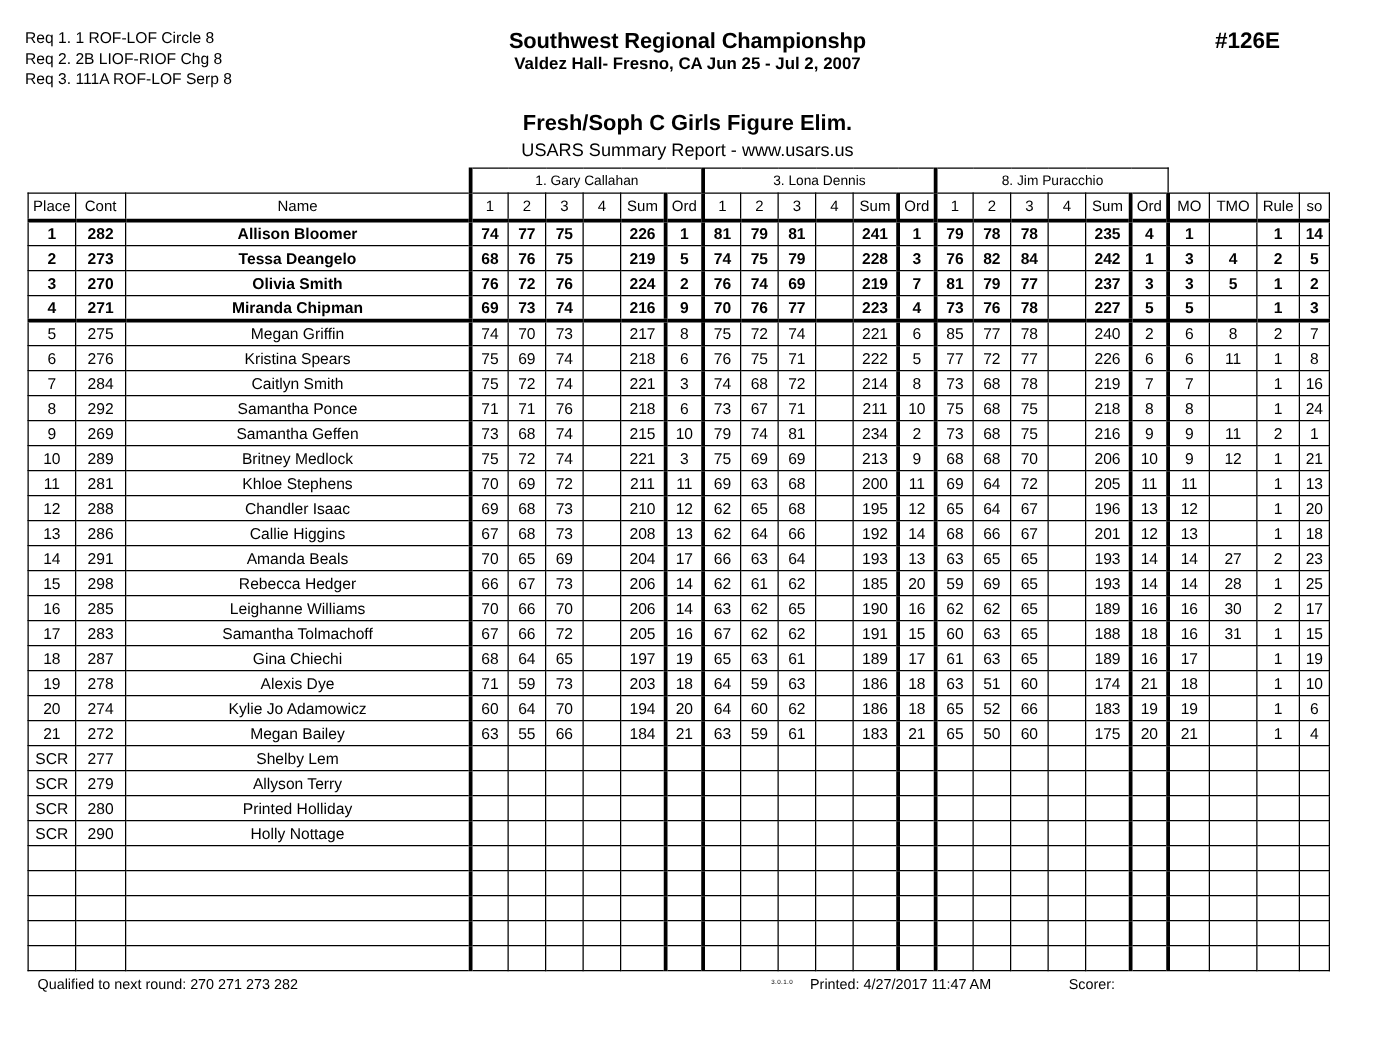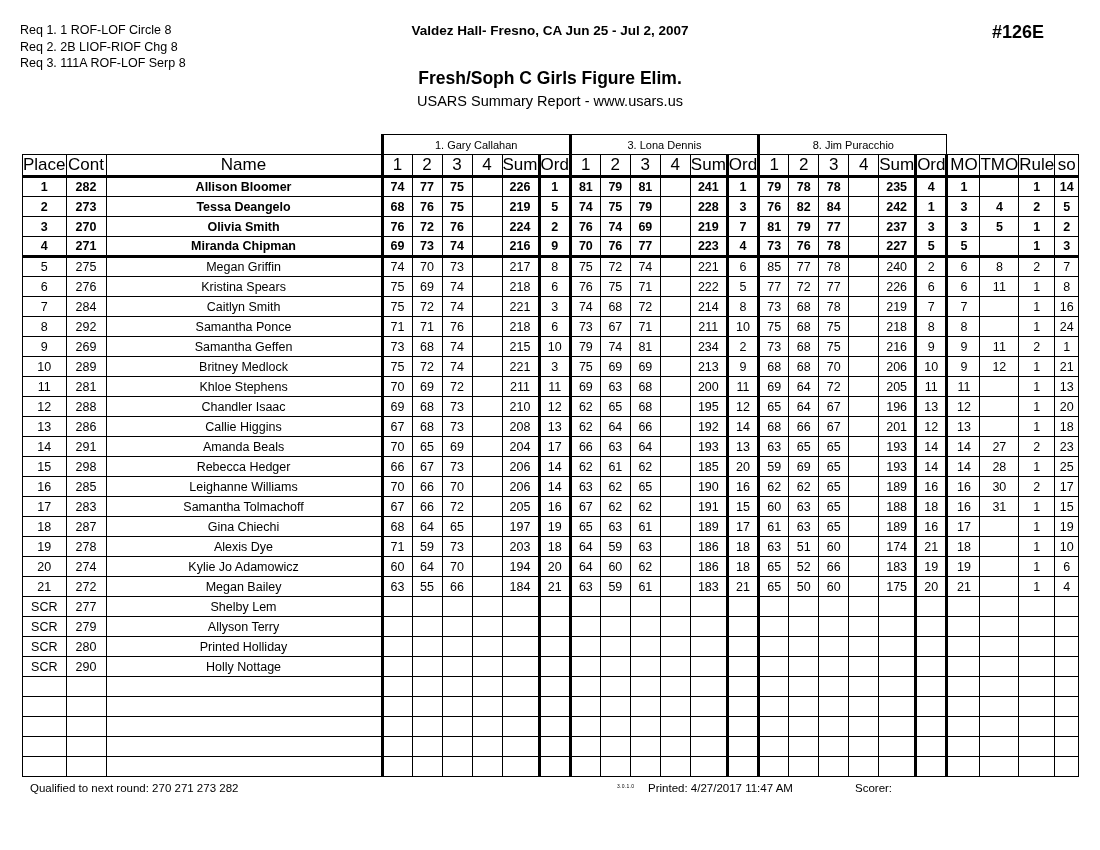--- a/index.html
+++ b/index.html
@@ -51,21 +51,21 @@
     line-height: 23px;
     margin-top: 27px;
   }
   .title-4 {
     font-size: 14.5px;
     font-weight: normal;
     line-height: 22px;
   }
   .event-no {
     position: absolute;
-    right: 56px; top: 22px;
+    right: 76px; top: 22px;
     font-size: 18px;
     font-weight: bold;
   }
 
   
   .tbl-wrap {
     position: absolute;
     left: 22px; top: 134px;
   }
   table.sheet {
@@ -85,21 +85,21 @@
   }
   .band {
     text-align: left;
     padding-left: 6px;
     font-size: 11px;
     height: 21px;
   }
   .band-empty { border: none !important; }
 
   
-  tr.hdr td { height: 22px; font-size: 17px; }
+  tr.hdr td { height: 22px; font-size: 12px; }
   td.hdr-left { text-align: left; padding-left: 5px; }
 
   
   .tl { border-left: 3px solid #000 !important; }
   .tr-b { border-right: 3px solid #000 !important; }
   .tt { border-top: 3px solid #000 !important; }
   .tb { border-bottom: 3px solid #000 !important; }
 
   td.place { text-align: center; }
   td.cont  { text-align: center; }
@@ -128,20 +128,21 @@
 
 <div id="page">
 
   <div class="reqs">
     <span class="req-line">Req  1.  1 ROF-LOF Circle 8</span>
     <span class="req-line">Req  2.  2B LIOF-RIOF Chg 8</span>
     <span class="req-line">Req  3.  111A ROF-LOF Serp 8</span>
   </div>
 
   <div class="titles">
+    <div class="title-1">Southwest Regional Championshp</div>
     <div class="title-2">Valdez Hall- Fresno, CA  Jun 25 - Jul 2, 2007</div>
     <div class="title-3">Fresh/Soph C Girls Figure Elim.</div>
     <div class="title-4">USARS Summary Report - www.usars.us</div>
   </div>
   <div class="event-no">#126E</div>
 
   <div class="tbl-wrap">
     <table class="sheet">
       <colgroup>
         <col style="width:38px">

